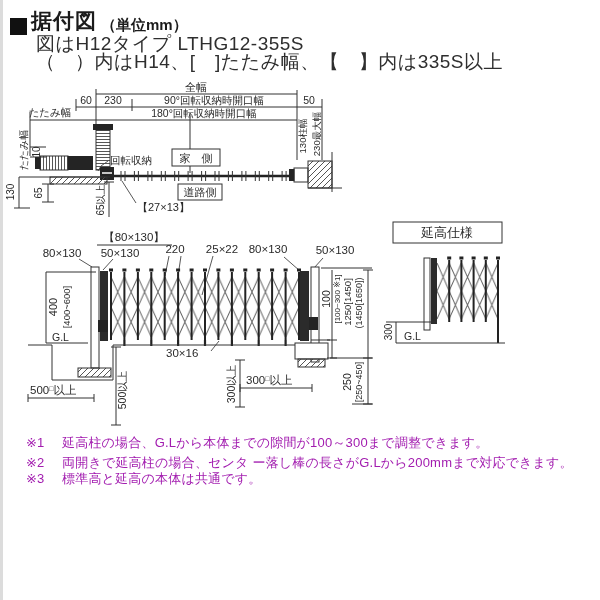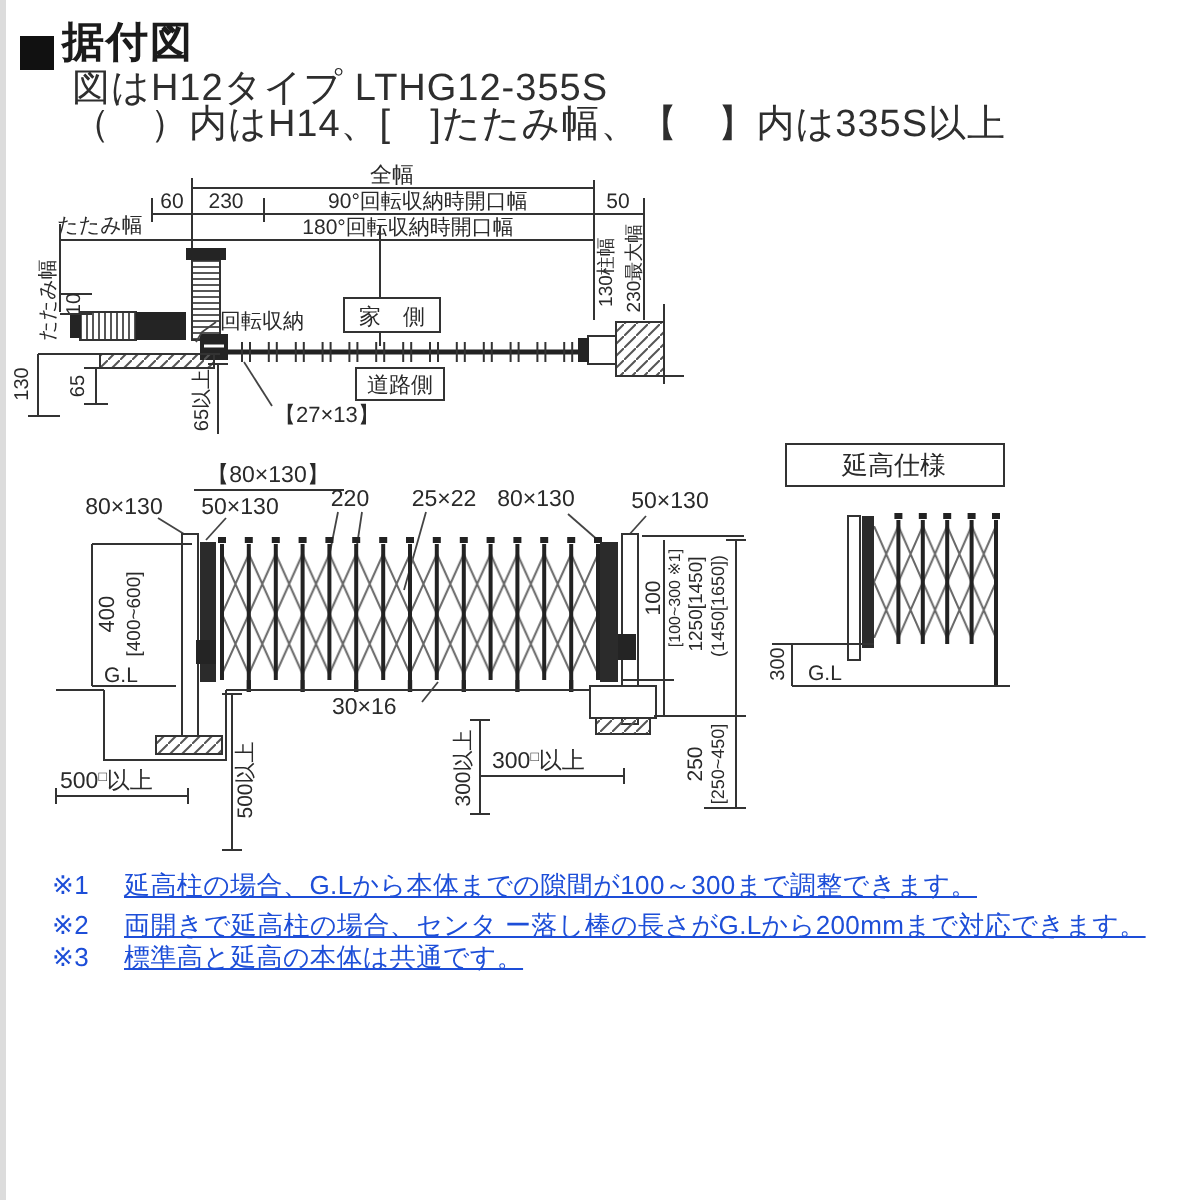--- a/index.html
+++ b/index.html
@@ -18,32 +18,33 @@
   .ln{stroke:#333;stroke-width:1;fill:none;}
   .thk{stroke:#222;stroke-width:2.4;fill:none;}
   .bar{stroke:#222;stroke-width:2;fill:none;}
   .cap{stroke:#222;stroke-width:3;fill:none;}
   .stub{stroke:#222;stroke-width:2.2;fill:none;}
   .ldr{stroke:#444;stroke-width:.9;fill:none;}
   .w{fill:#fff;stroke:#333;stroke-width:1;}
   .b{fill:#242424;stroke:none;}
   .h{fill:url(#hatch);stroke:#333;stroke-width:1;}
   .notes{position:absolute;left:0;top:0;width:600px;}
-  .note{position:absolute;left:26px;font-size:13px;color:#1d4ed8;white-space:nowrap;letter-spacing:.2px;text-decoration:underline;}
+  .note{position:absolute;left:26px;font-size:13px;color:#a21caf;white-space:nowrap;letter-spacing:.2px;}
   .note .mk{display:inline-block;width:36px;}
 </style>
 </head>
 <body>
 
 <div class="page">
   <div class="edge"></div>
 
   <div class="hdr">
     <span class="sq"></span>
     <span class="title">据付図</span>
+    <span class="unit">（単位mm）</span>
   </div>
   <div class="sub s1">図はH12タイプ LTHG12-355S</div>
   <div class="sub s2">（　）内はH14、[　]たたみ幅、【　】内は335S以上</div>
 
   <svg width="600" height="355" viewBox="0 75 600 355">
     <defs>
       <pattern id="hatch" width="6" height="6" patternUnits="userSpaceOnUse">
         <path d="M0 6 L6 0" stroke="#555" stroke-width="1"></path>
       </pattern>
       <pattern id="xg" x="111" y="277" width="13.4286" height="30" patternUnits="userSpaceOnUse">

